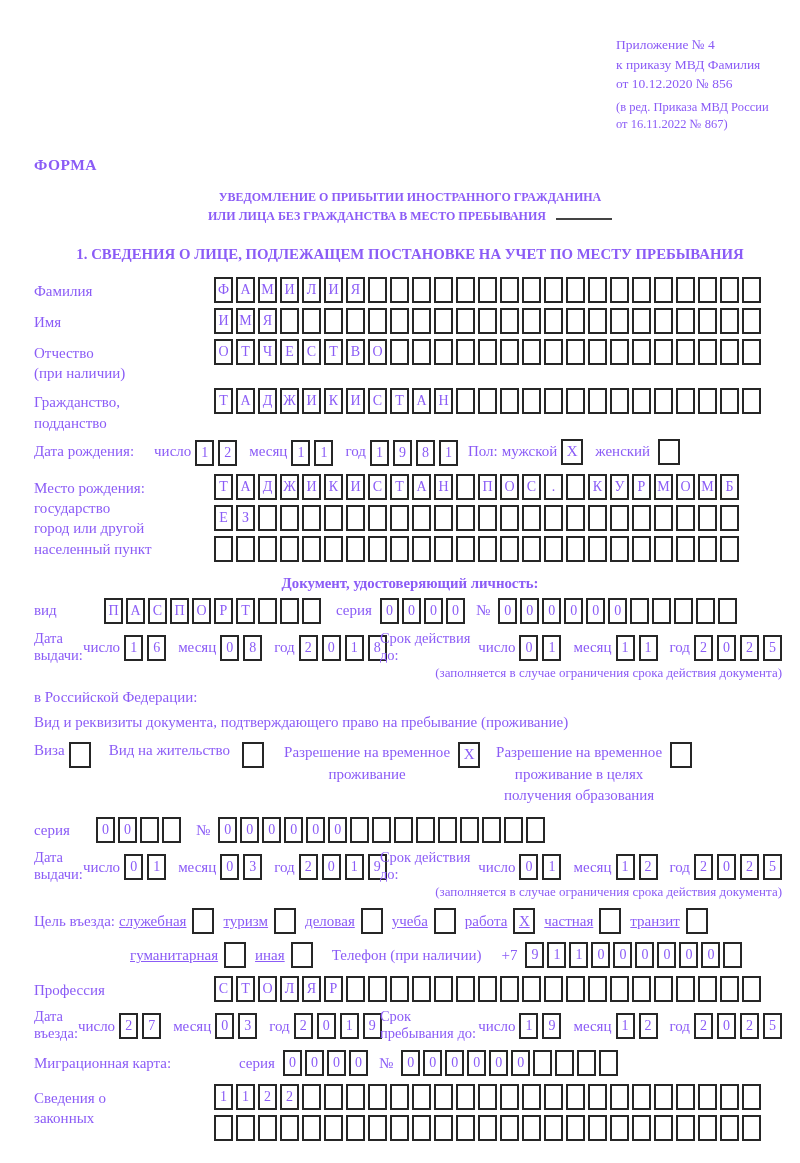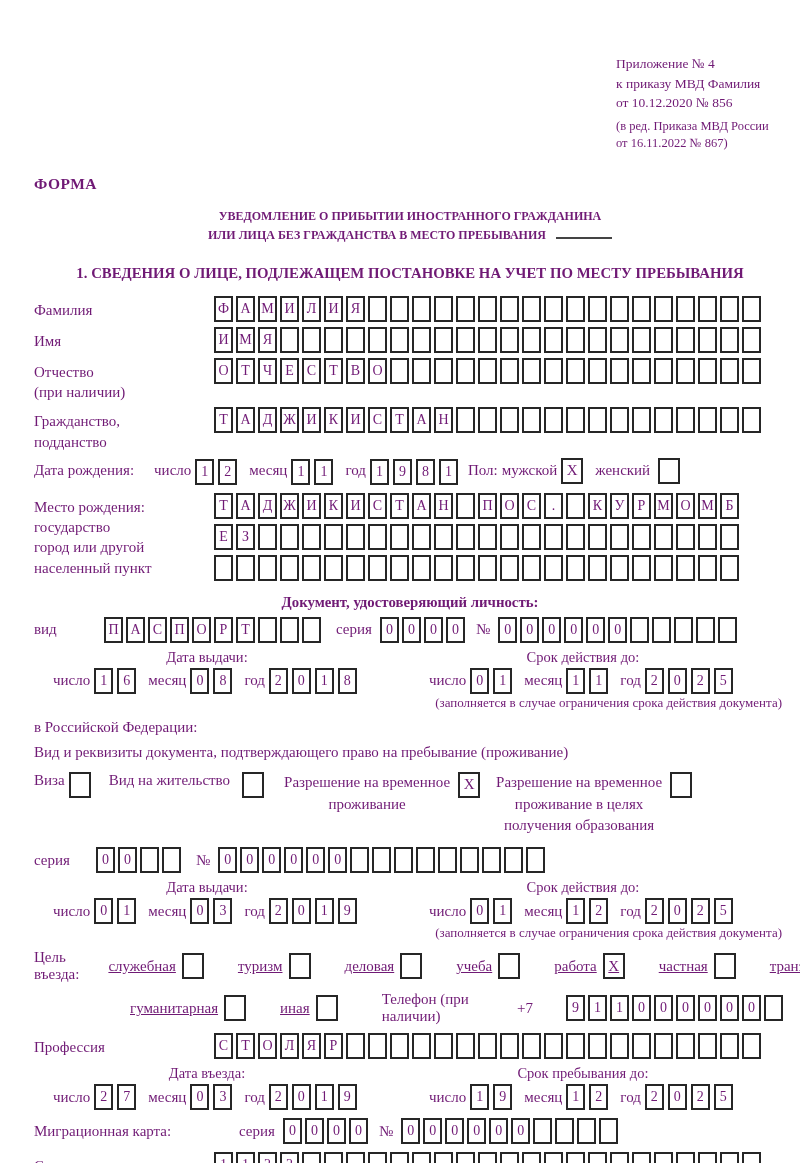--- a/index.html
+++ b/index.html
@@ -1,20 +1,20 @@
 <!DOCTYPE html>
 <html><head>
 <meta charset="utf-8">
 <style>
   * { margin:0; padding:0; box-sizing:border-box; }
   html,body { background:#888; }
   .page {
     width:800px; height:1163px; margin:0 auto; background:#ffffff;
-    font-family:"Liberation Serif", serif; color:#701a75; font-size:15px;
-    padding:54px 14px 16px 34px; overflow:hidden; position:relative;
+    font-family:"Liberation Serif", serif; color:#8b5cf6; font-size:15px;
+    padding:35px 14px 16px 34px; overflow:hidden; position:relative;
   }
   .hdr-block { margin-left:582px; font-size:13.5px; line-height:1.45; }
   .hdr-block .l { display:block; }
   .hdr-rev { margin-left:582px; font-size:12.5px; line-height:1.4; margin-top:5px; }
   .hdr-rev .l { display:block; }
   .forma { text-align:left; padding-right:30px; font-weight:bold; font-size:15.5px; margin-top:22px; letter-spacing:.5px; }
   .title { text-align:center; font-weight:bold; font-size:12px; line-height:1.55; margin-top:14px; }
   .blank-underline { display:inline-block; width:56px; border-bottom:2px solid #444; height:14px; margin-left:10px; }
   .sec-title { text-align:center; font-weight:bold; font-size:14.8px; margin-top:20px; margin-bottom:14px; }
   .frow { display:flex; align-items:flex-start; margin-bottom:5px; }
@@ -25,36 +25,36 @@
     width:19px; height:26px; border:2px solid #262626; margin-right:3px; flex:none;
     display:flex; align-items:center; justify-content:center; font-size:14px; background:#fff;
   }
   .chk {
     width:22px; height:26px; border:2px solid #262626; flex:none;
     display:flex; align-items:center; justify-content:center; font-size:15px; background:#fff;
   }
   .inline-row { display:flex; align-items:center; }
   .gap4{margin-right:4px;} .gap8{margin-right:8px;} .gap12{margin-right:12px;} .gap20{margin-right:20px;}
   .dsplit { display:flex; margin-top:6px; }
-  .dhalf { display:flex; flex-direction:column; align-items:center; }
+  .dhalf { display:flex; flex-direction:row; align-items:center; }
   .dhalf-left { width:46%; }
   .dhalf-right { width:54%; }
   .dhead { font-size:14.5px; }
   .drow { display:flex; align-items:center; margin-top:2px; }
   .drow .cell { margin-right:4px; }
   .dlbl { margin:0 4px 0 8px; }
   .dlbl:first-child { margin-left:0; }
   .note { font-size:13px; text-align:right; margin-top:1px; padding-right:4px; }
   .intro { line-height:1.7; margin-top:4px; }
   .restypes { display:flex; align-items:flex-start; margin-top:6px; margin-bottom:10px; }
   .rt { display:flex; align-items:flex-start; }
   .rt-text { text-align:center; line-height:1.45; }
   .rt-text .l { display:block; }
   .doc-header { text-align:center; font-weight:bold; font-size:14.8px; margin:8px 0 6px; }
-  .purpose-row { display:flex; align-items:center; margin-top:8px; flex-wrap:nowrap;gap:25px; }
+  .purpose-row { display:flex; align-items:center; margin-top:8px; flex-wrap:nowrap; }
   .purpose-row .chk { margin-left:6px; }
   .p-item { display:flex; align-items:center; margin-right:9px;text-decoration:underline; }
   .guard-right { display:flex; flex-direction:column; }
   .guard-right .cells { margin-bottom:5px; }
 </style>
 </head>
 <body>
 
 <div class="page">
 

